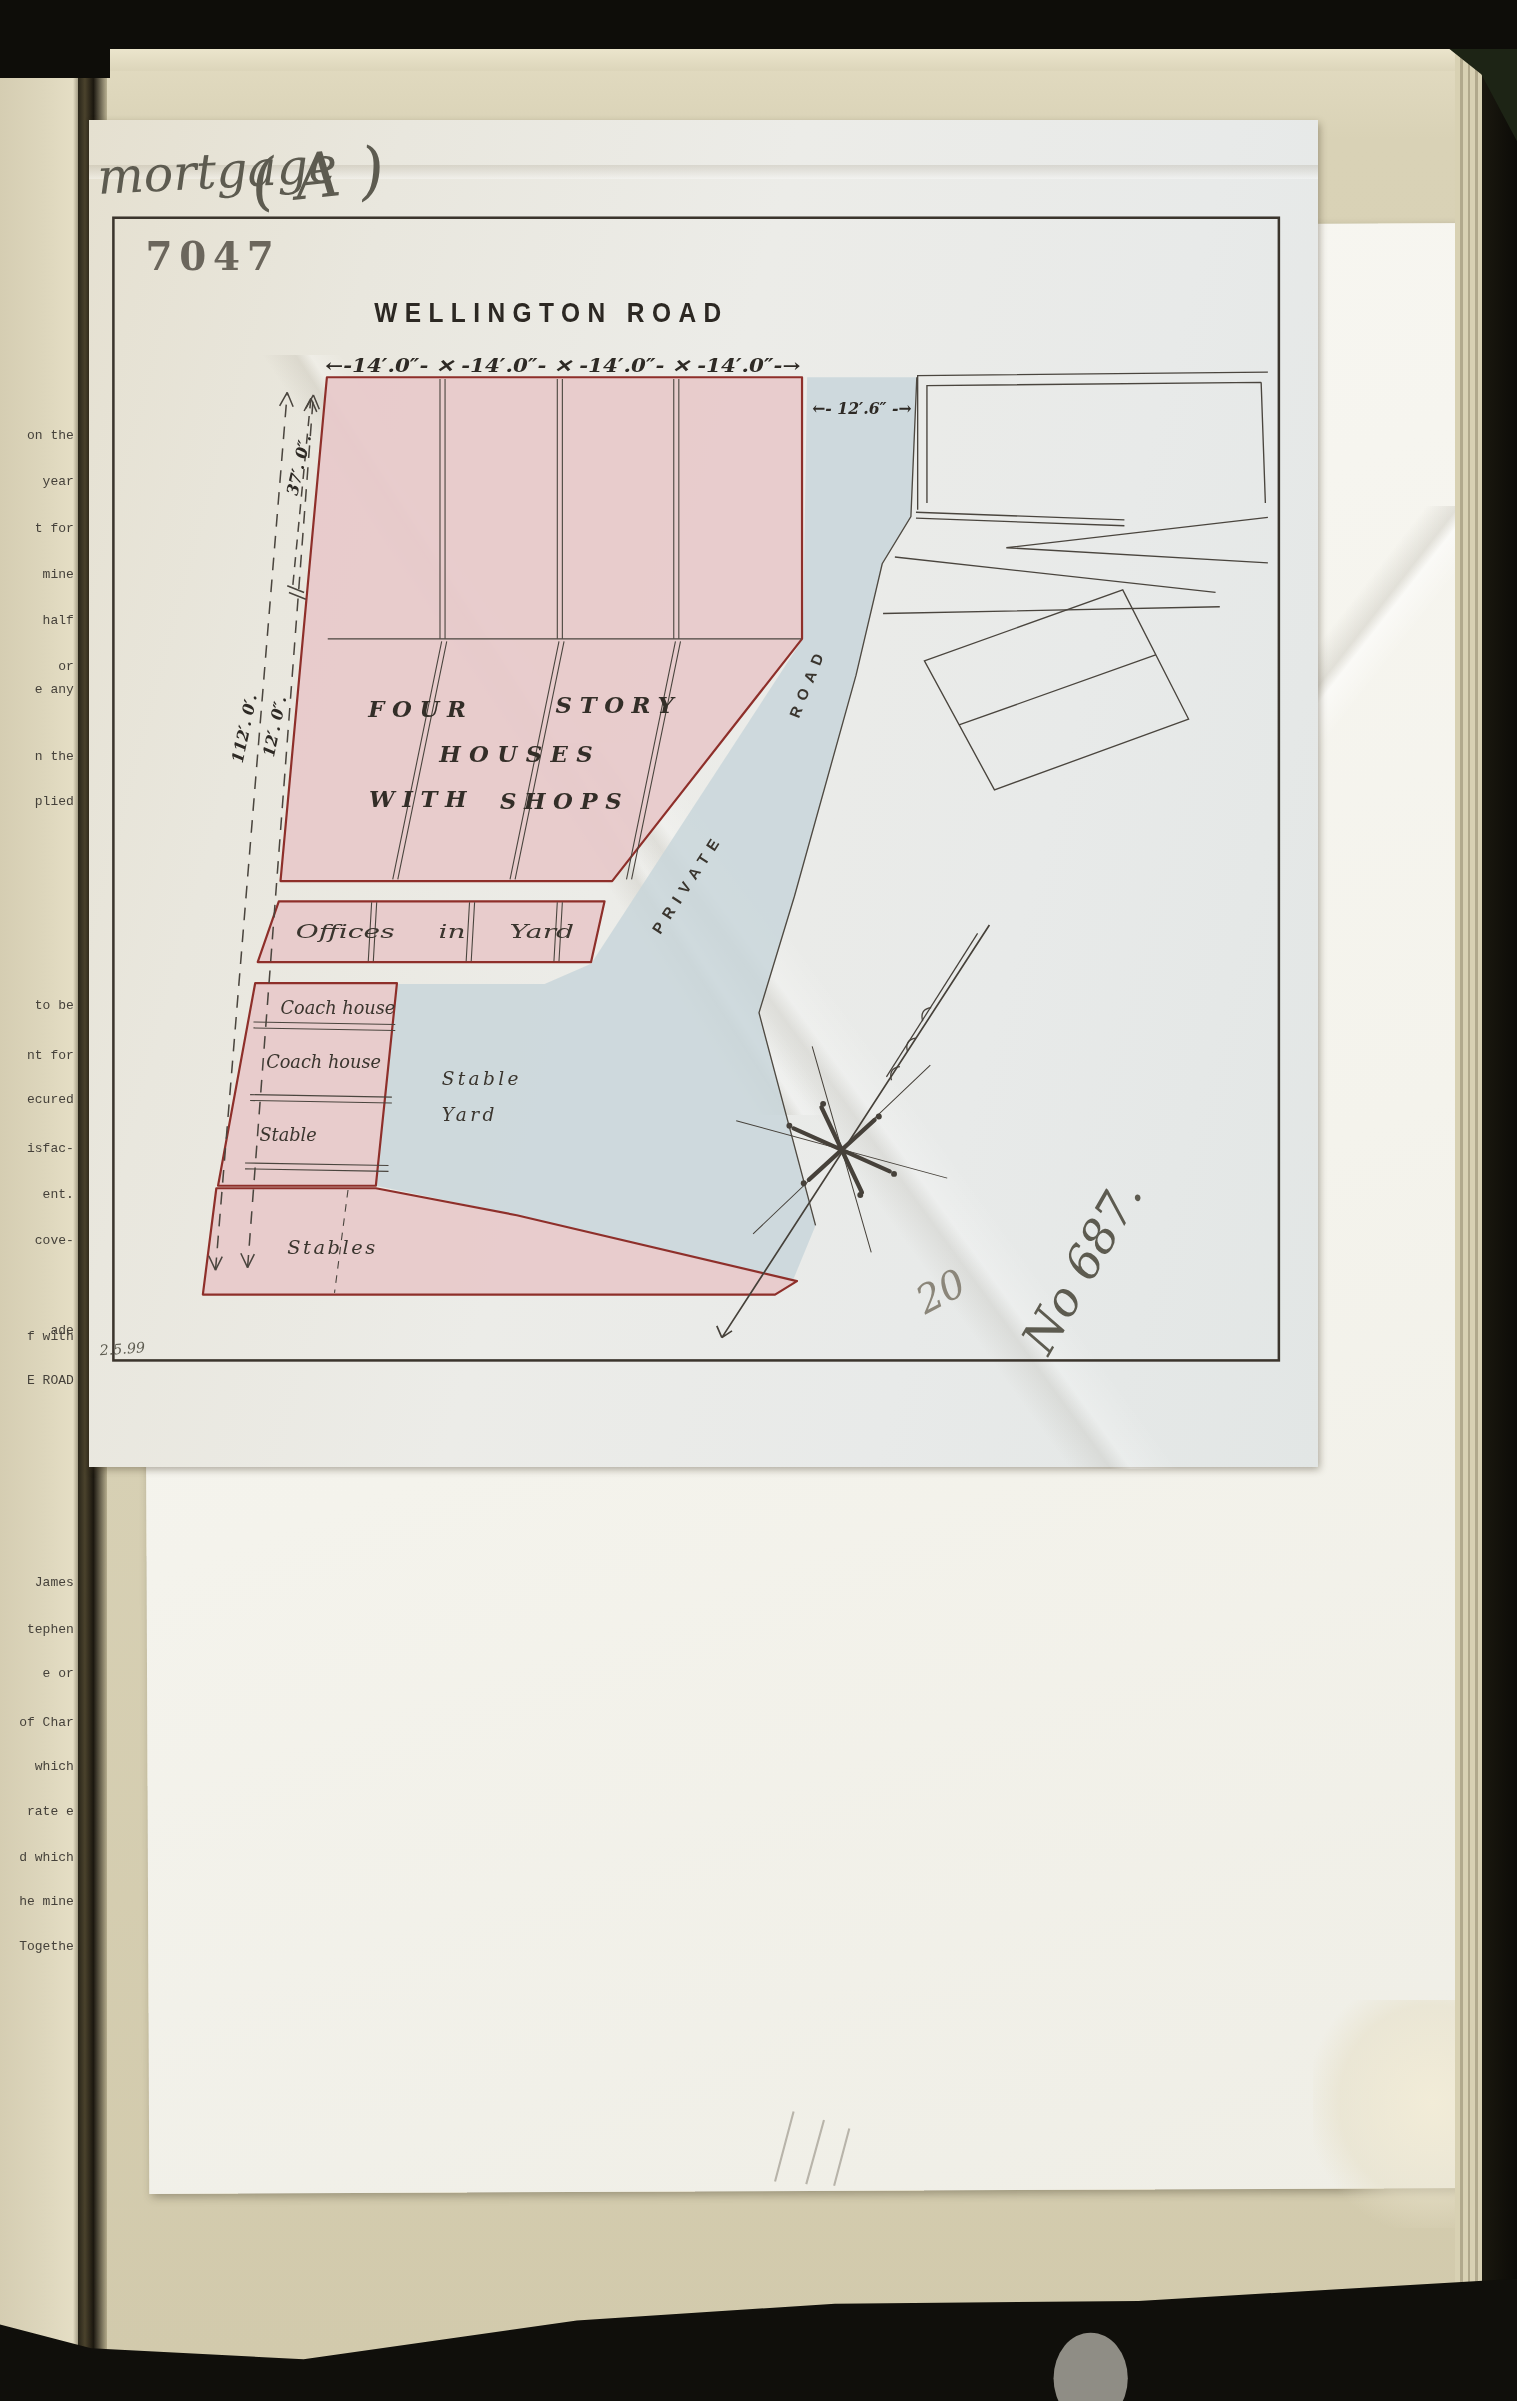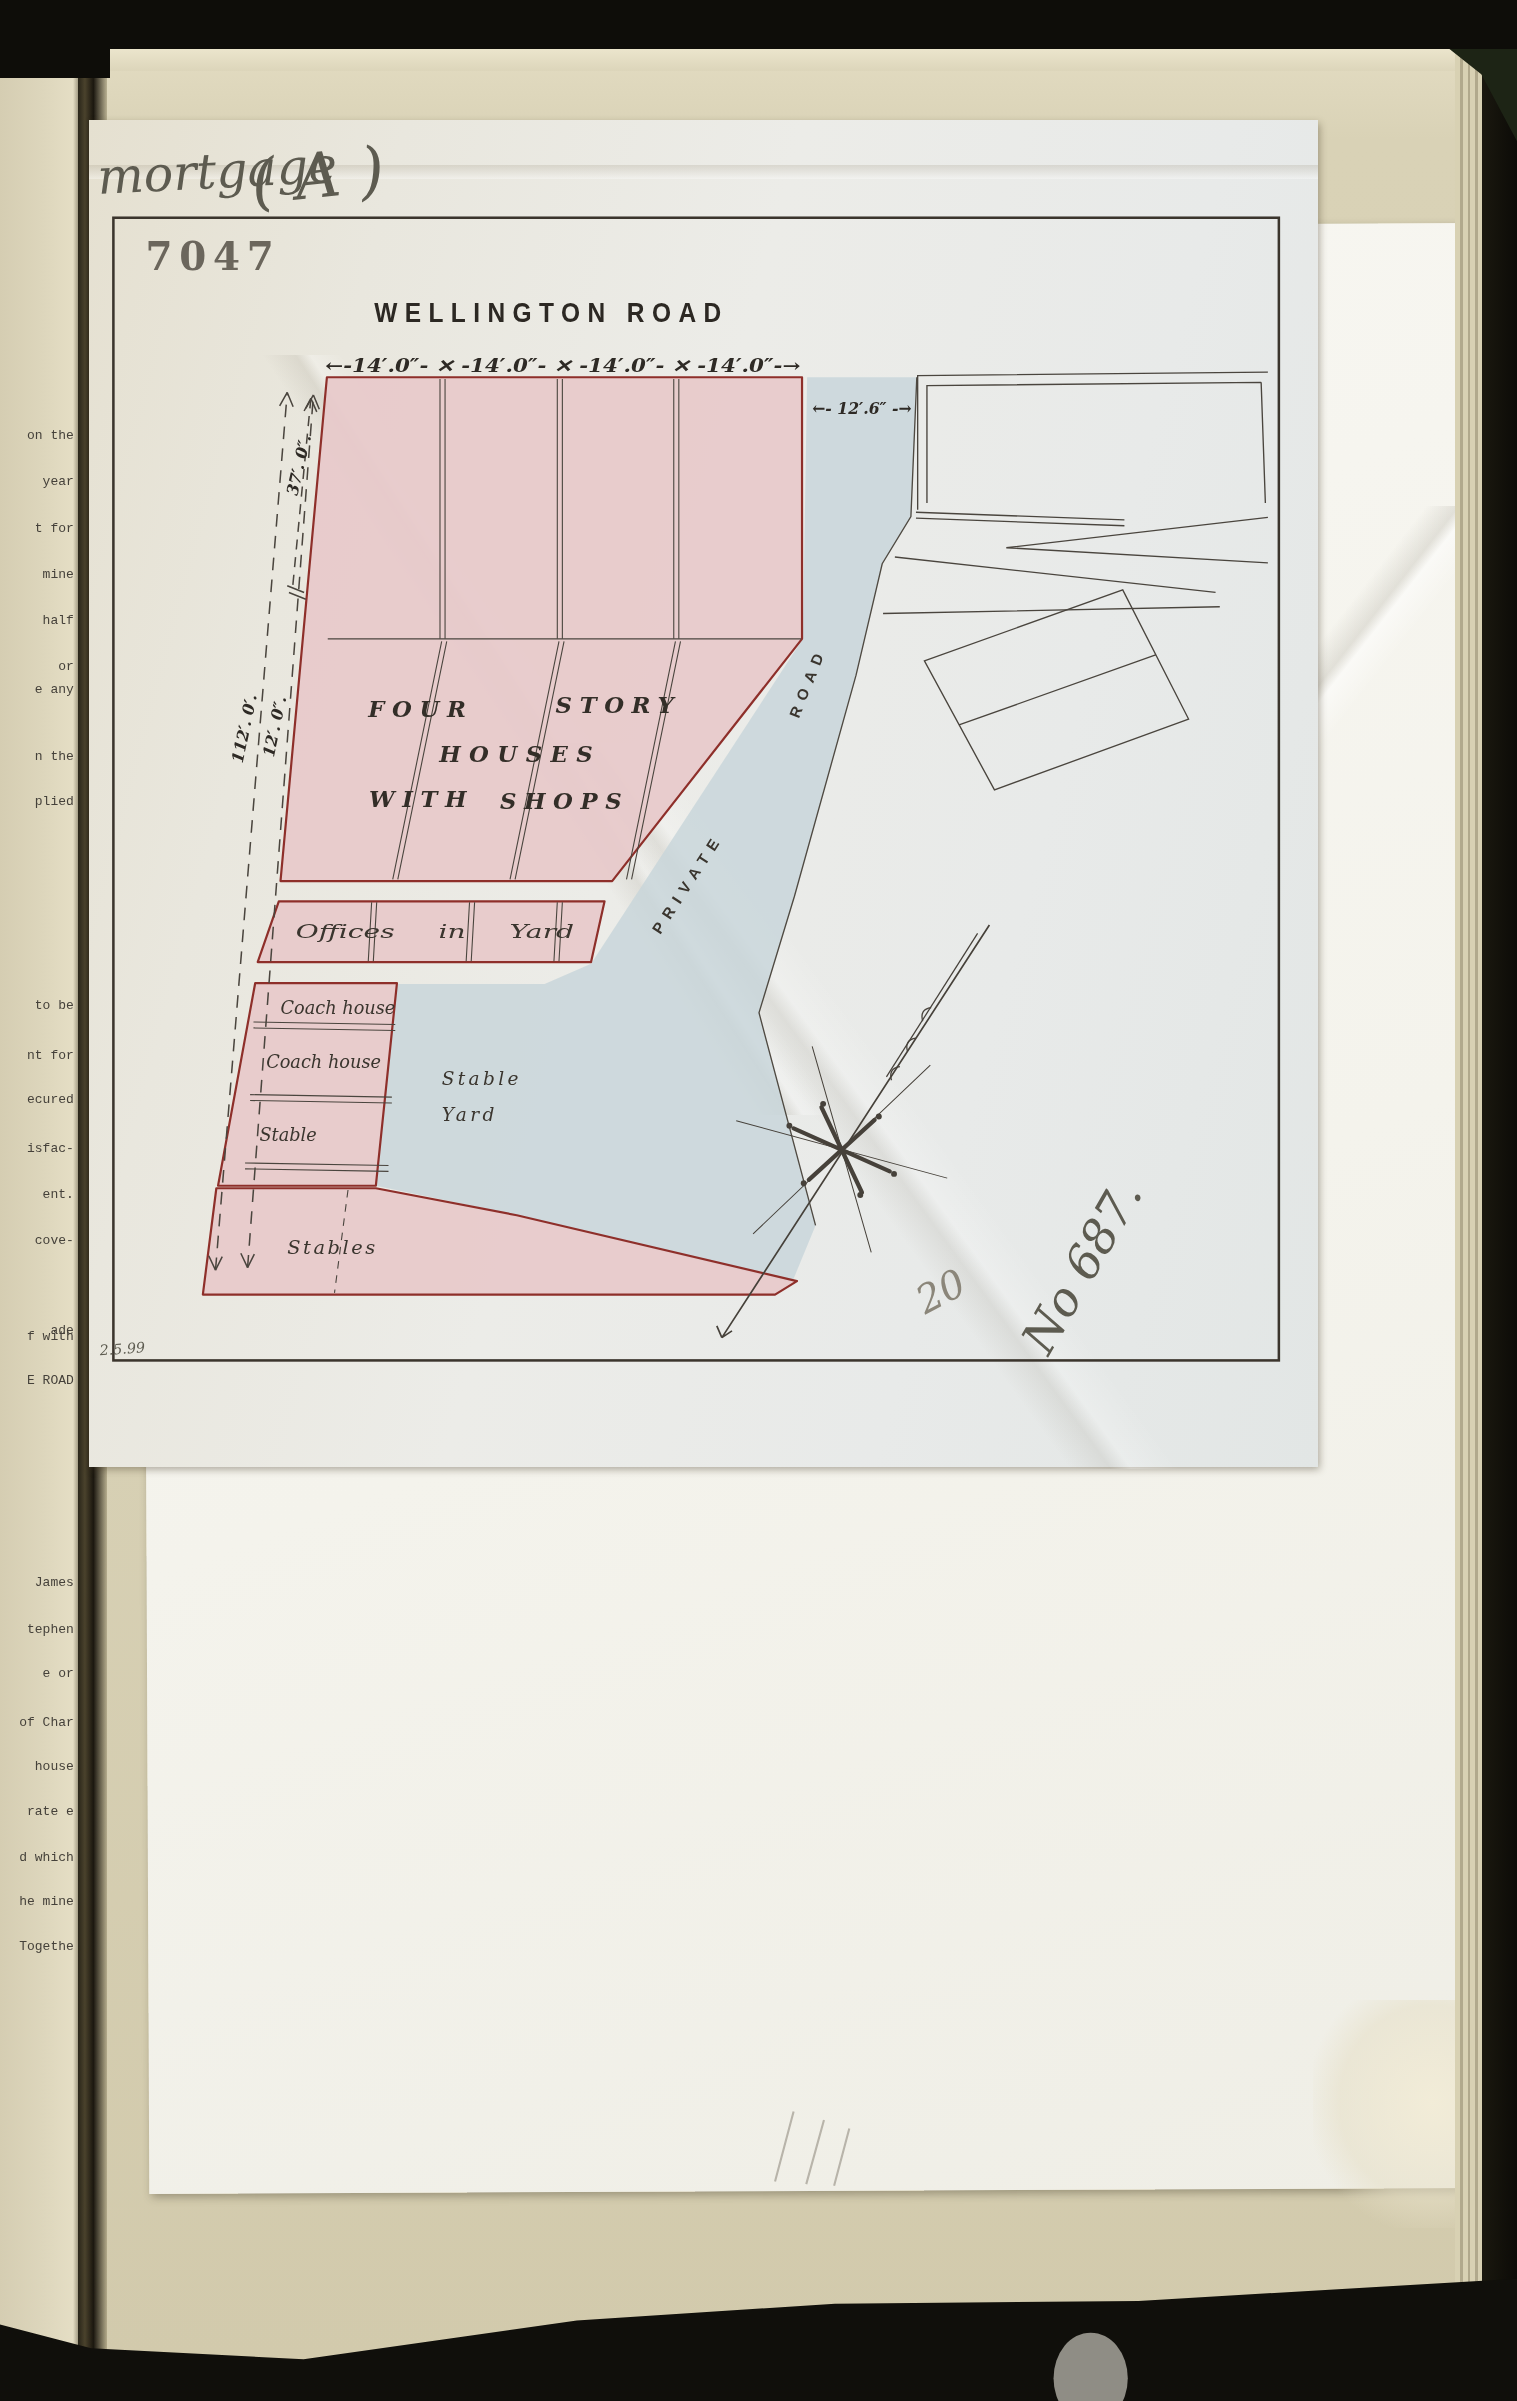--- a/index.html
+++ b/index.html
@@ -84,21 +84,21 @@
     <div class="frag" style="top:1075px">isfac-</div>
     <div class="frag" style="top:1121px">ent.</div>
     <div class="frag" style="top:1167px">cove-</div>
     <div class="frag" style="top:1257px">ade</div>
     <div class="frag" style="top:1263px">f with</div>
     <div class="frag" style="top:1307px">E ROAD</div>
     <div class="frag" style="top:1509px">James</div>
     <div class="frag" style="top:1556px">tephen</div>
     <div class="frag" style="top:1600px">e or</div>
     <div class="frag" style="top:1649px">of Char</div>
-    <div class="frag" style="top:1693px">house</div>
+    <div class="frag" style="top:1693px">which</div>
     <div class="frag" style="top:1738px">rate e</div>
     <div class="frag" style="top:1784px">d which</div>
     <div class="frag" style="top:1828px">he mine</div>
     <div class="frag" style="top:1873px">Togethe</div>
   </div>
   <div class="gutter"></div>
 
   <div class="white-sheet"></div>
   <div class="white-crease"></div>
   <div class="page-curl"></div>

